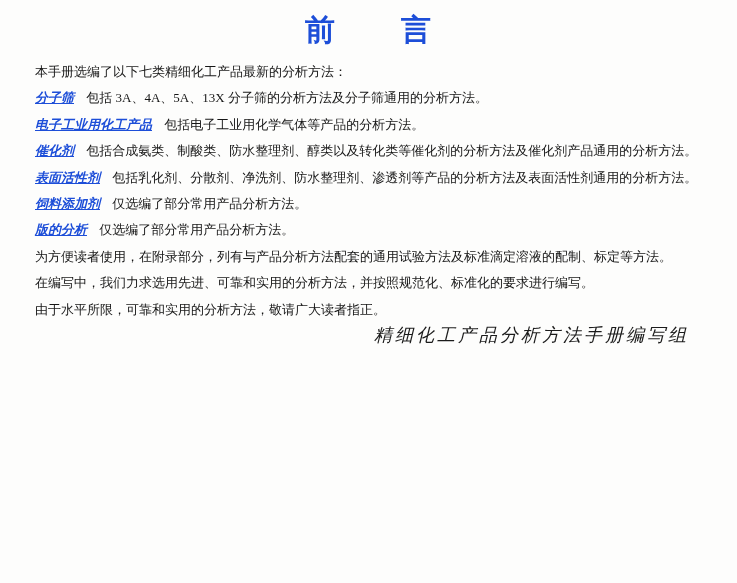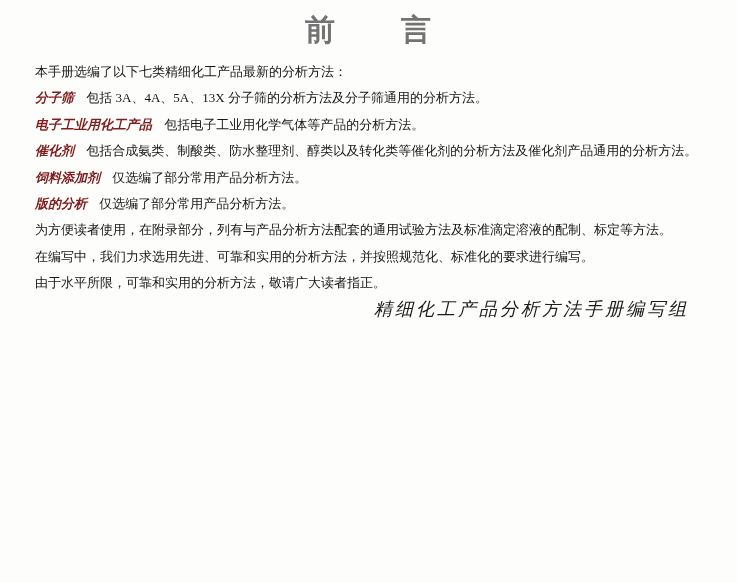--- a/index.html
+++ b/index.html
@@ -17,37 +17,38 @@
     overflow: hidden;
     padding: 10px 8px 0 9px;
   }
   .preface-title {
     margin: 2px 0 0 0;
     text-align: center;
     font-size: 30px;
     font-weight: bold;
     letter-spacing: 2px;
     line-height: 36px;
-    color: #737373;
+    color: #1d4ed8;
   }
   .preface-body {
     margin-top: 11px;
     font-size: 13px;
     line-height: 26.4px;
     text-align: justify;
   }
   .preface-body p {
     margin: 0;
     text-indent: 2em;
   }
   .category-lead {
     font-weight: bold;
     font-style: italic;
     margin-right: 0.95em;
-    color: #7f1d1d;
+    color: #1d4ed8;
+    text-decoration: underline;
   }
   .signature-line {
     margin-top: 1px;
     text-align: right;
     padding-right: 40px;
     font-size: 18px;
     line-height: 23px;
     font-style: italic;
     letter-spacing: 3px;
     color: #1b1b1b;
@@ -58,20 +59,21 @@
 
 <div class="page">
 
   <h1 class="preface-title">前　　言</h1>
 
   <div class="preface-body" id="preface-body">
       <p><span>本手册选编了以下七类精细化工产品最新的分析方法：</span></p>
       <p><span class="category-lead">分子筛</span><span>包括 3A、4A、5A、13X 分子筛的分析方法及分子筛通用的分析方法。</span></p>
       <p><span class="category-lead">电子工业用化工产品</span><span>包括电子工业用化学气体等产品的分析方法。</span></p>
       <p><span class="category-lead">催化剂</span><span>包括合成氨类、制酸类、防水整理剂、醇类以及转化类等催化剂的分析方法及催化剂产品通用的分析方法。</span></p>
+      <p><span class="category-lead">表面活性剂</span><span>包括乳化剂、分散剂、净洗剂、防水整理剂、渗透剂等产品的分析方法及表面活性剂通用的分析方法。</span></p>
       <p><span class="category-lead">饲料添加剂</span><span>仅选编了部分常用产品分析方法。</span></p>
       <p><span class="category-lead">版的分析</span><span>仅选编了部分常用产品分析方法。</span></p>
       <p><span>为方便读者使用，在附录部分，列有与产品分析方法配套的通用试验方法及标准滴定溶液的配制、标定等方法。</span></p>
       <p><span>在编写中，我们力求选用先进、可靠和实用的分析方法，并按照规范化、标准化的要求进行编写。</span></p>
       <p><span>由于水平所限，可靠和实用的分析方法，敬请广大读者指正。</span></p>
     </div>
 
   <div class="signature-line">精细化工产品分析方法手册编写组</div>
 
 </div>

